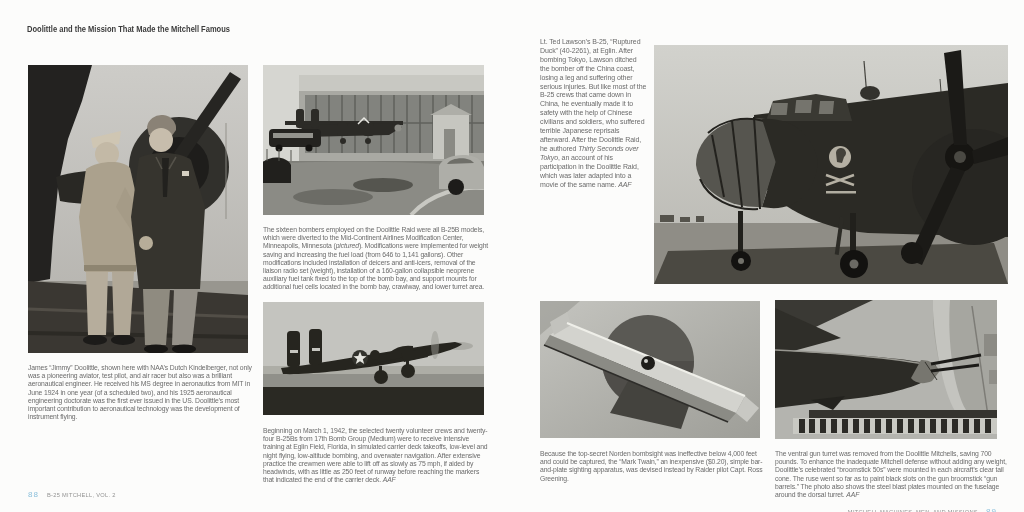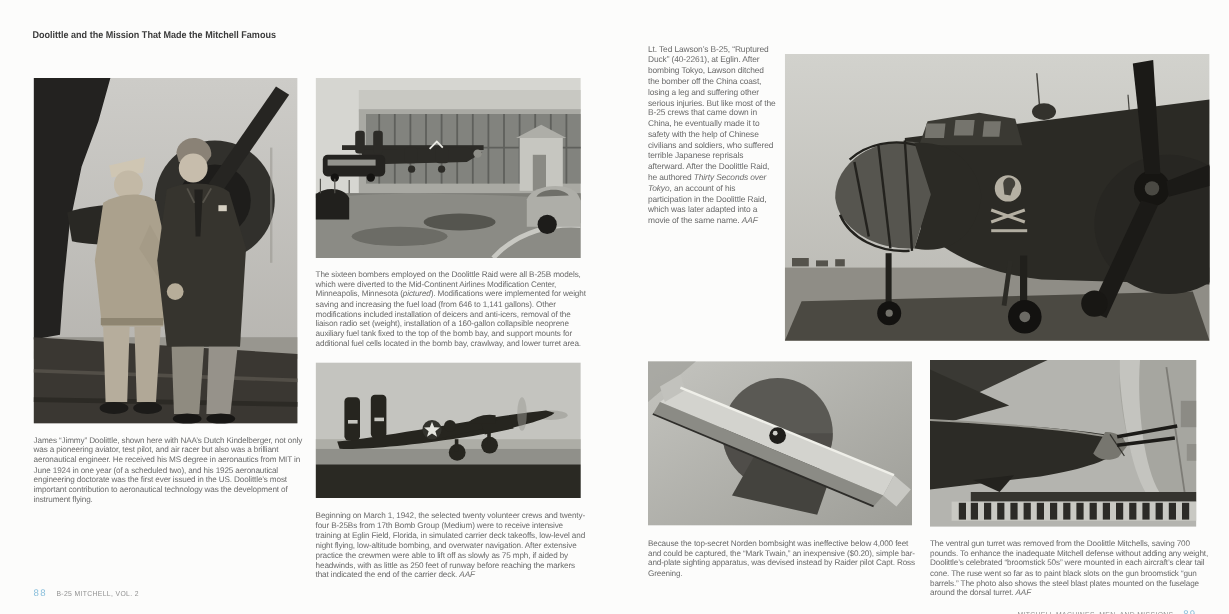--- a/index.html
+++ b/index.html
@@ -6,21 +6,21 @@
   .spread{position:relative;width:1024px;height:512px;background:#fcfcfb;overflow:hidden;
           font-family:"Liberation Sans","DejaVu Sans",sans-serif;}
   .abs{position:absolute;}
   .chapter-title{font-size:8.2px;font-weight:bold;color:#3b3b3b;letter-spacing:0;
                  transform:scaleX(0.92);transform-origin:left top;white-space:nowrap;}
   .caption{font-size:6.8px;line-height:8.2px;color:#6b6b6b;letter-spacing:-0.12px;text-align:left;}
   .caption em, .colText em{font-style:italic;}
   .colText{font-size:7px;line-height:8.9px;color:#6b6b6b;letter-spacing:-0.1px;}
   .photo{display:block;}
   .photo svg{display:block;width:100%;height:100%;}
-  .footer{display:flex;align-items:flex-end;gap:8px;}
+  .footer{display:flex;align-items:center;gap:8px;}
   .folio{font-size:8px;color:#8cc0dc;letter-spacing:1px;}
   .footTitle{font-size:6px;color:#929292;letter-spacing:0.3px;transform:scaleX(0.95);
              transform-origin:left bottom;white-space:nowrap;}
   .footer.right{justify-content:flex-end;}
   .footer.right .footTitle{transform-origin:right bottom;}
 </style>
 </head>
 <body>
 
 <div class="spread">

